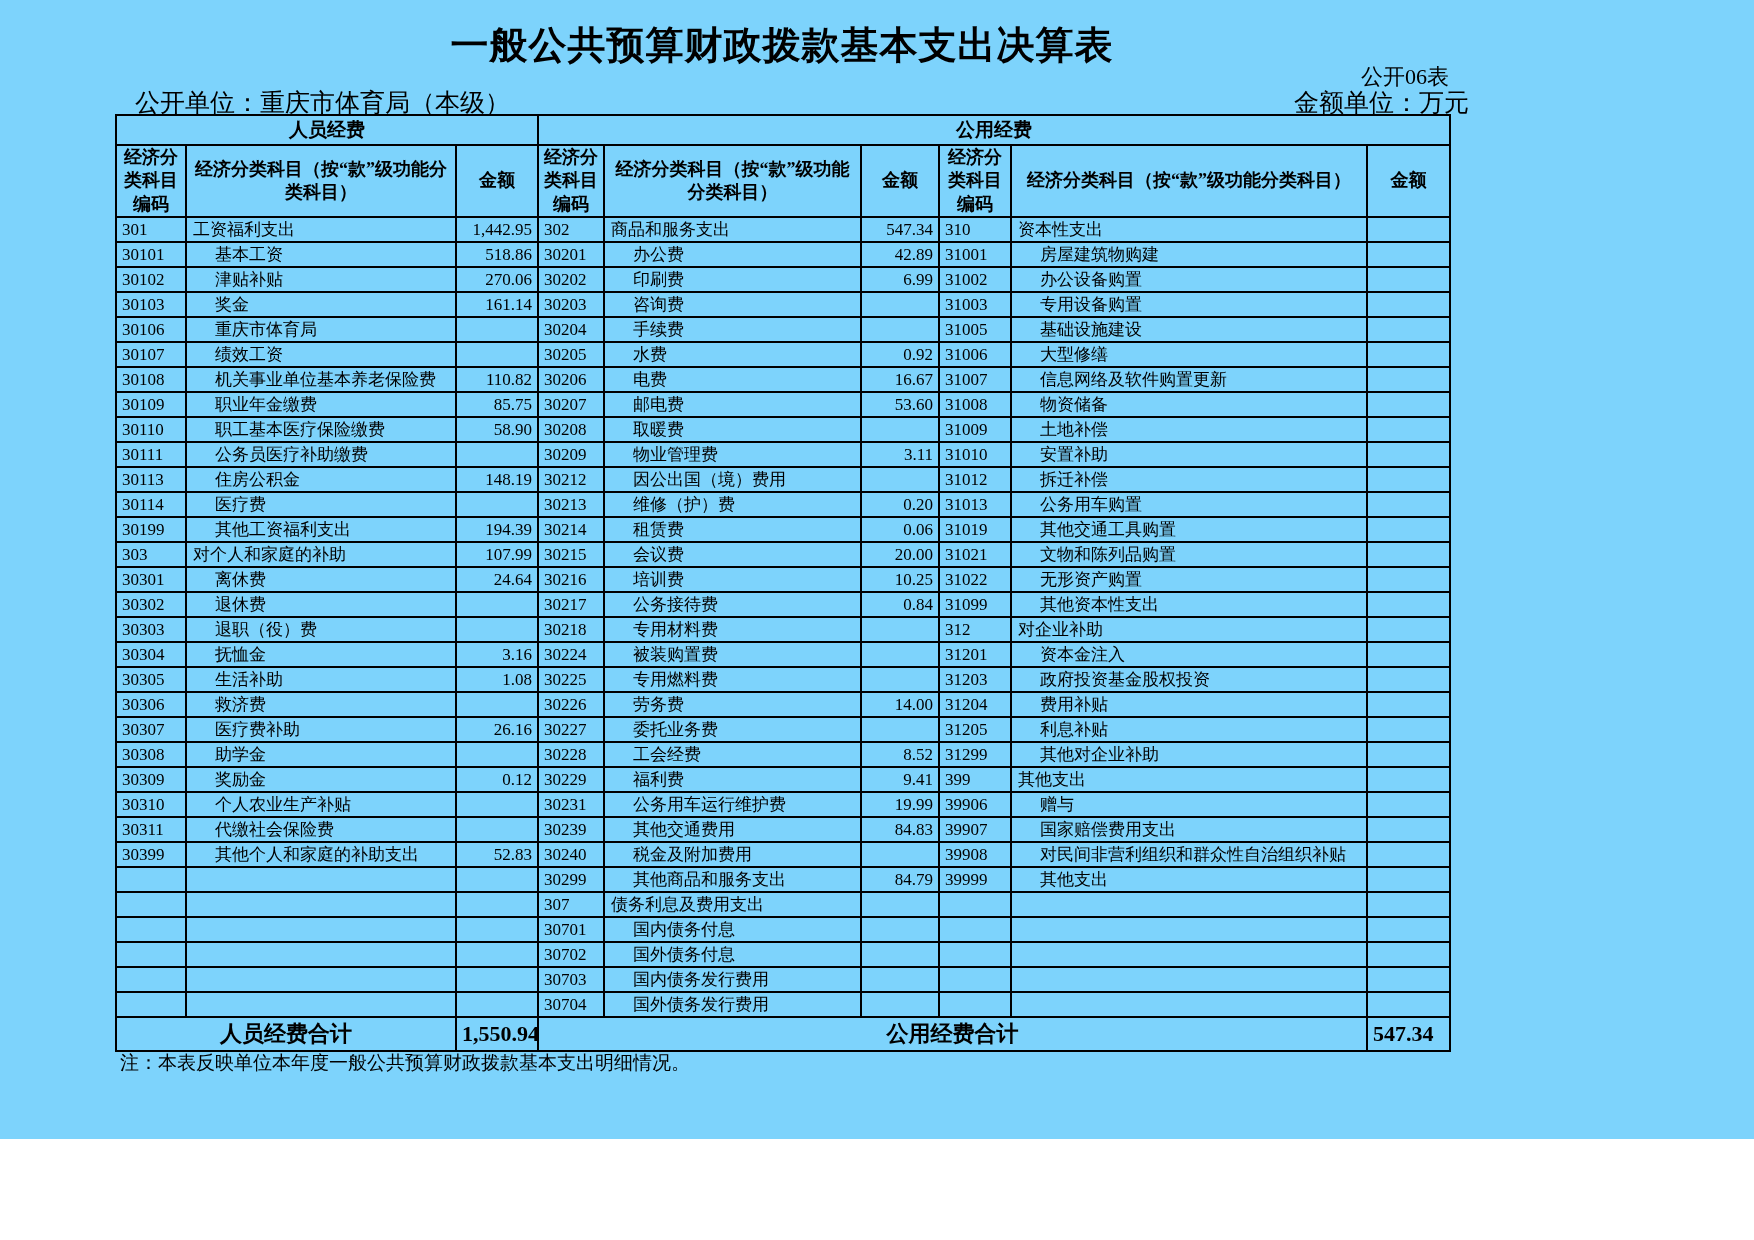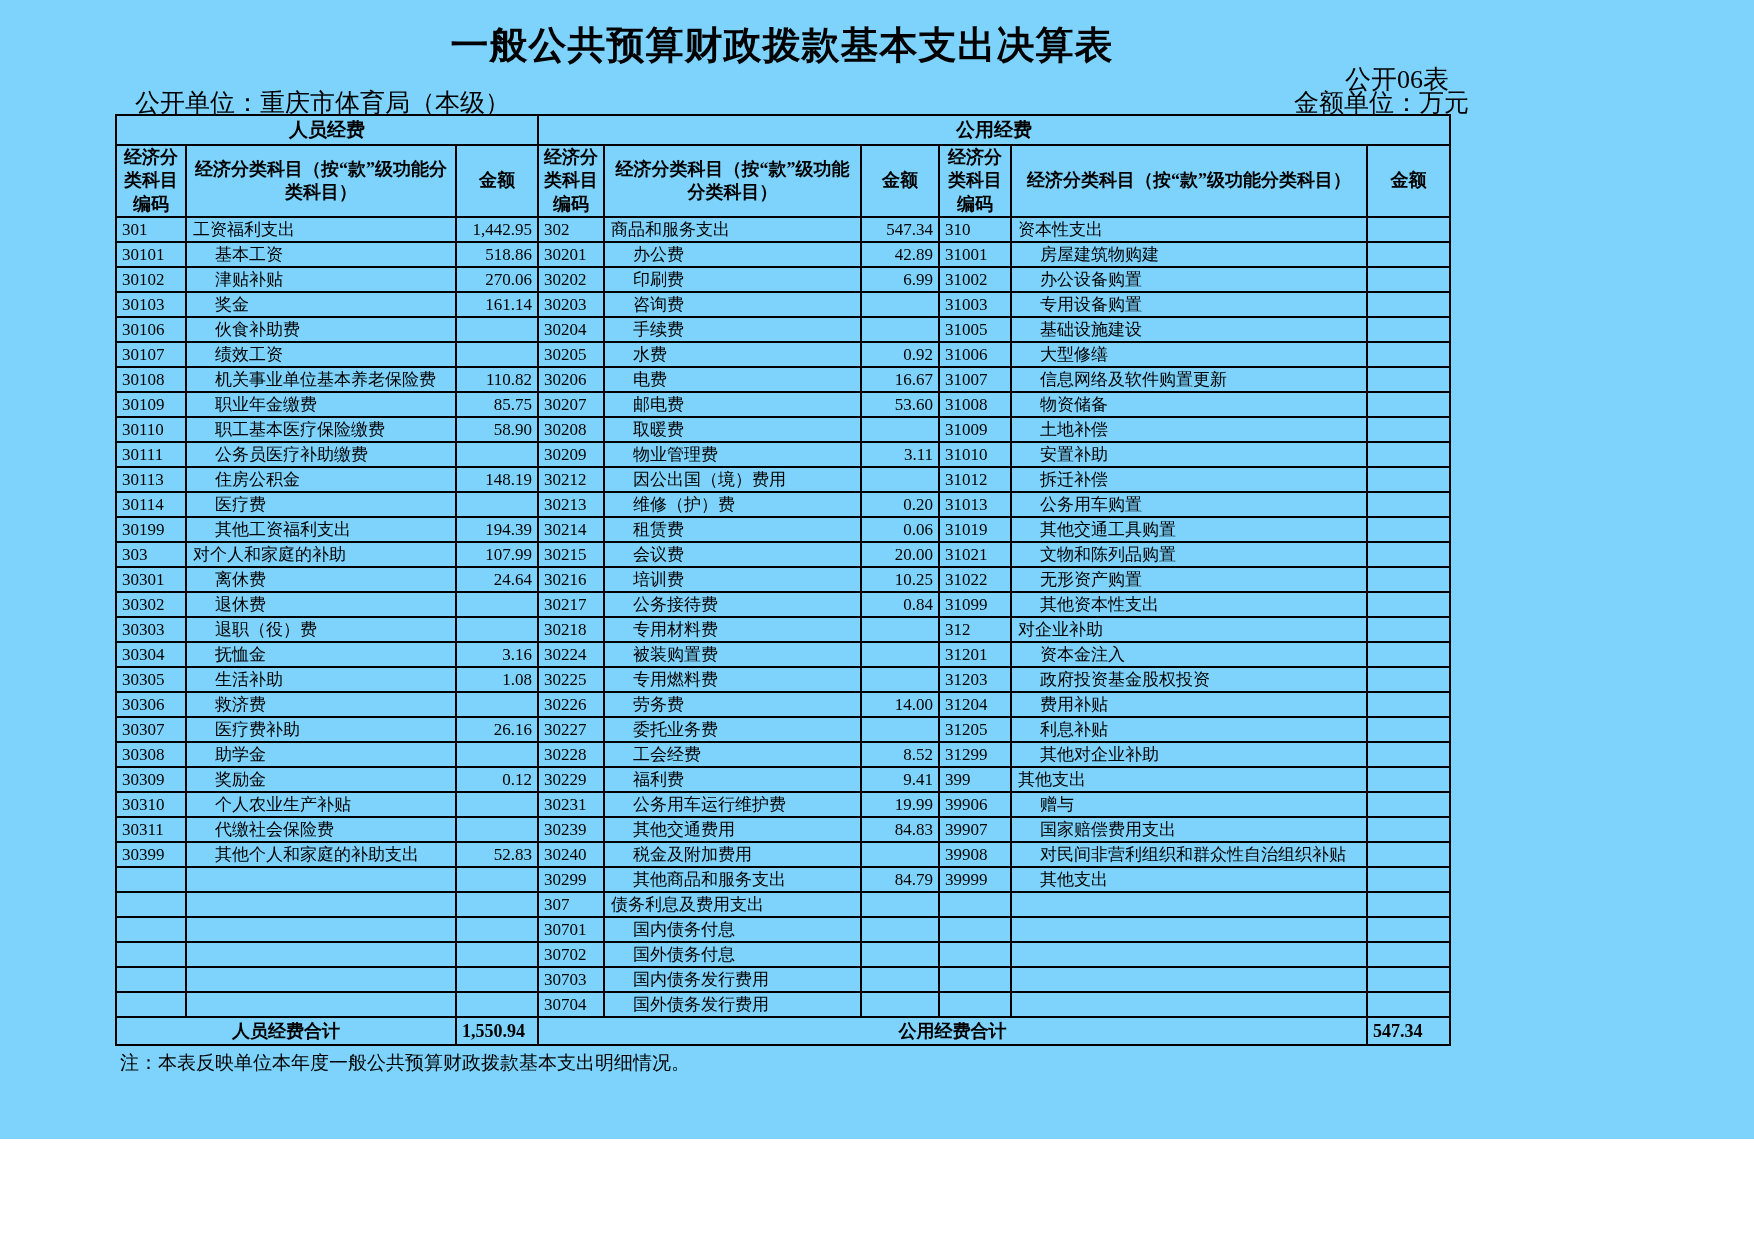--- a/index.html
+++ b/index.html
@@ -11,21 +11,21 @@
   .sheet { position:relative; width:1754px; height:1139px; background:#7dd3fc; overflow:hidden; }
 
   .title {
     position:absolute; top:20px; left:115px; width:1334px;
     text-align:center; font-weight:bold; font-size:38px;
     font-family:"Liberation Sans","DejaVu Sans",sans-serif;
     letter-spacing:1px;
   }
   .form-code {
     position:absolute; top:62px; left:115px; width:1334px;
-    text-align:right; font-size:26px;
+    text-align:right; font-size:22px;
   }
   .meta-row {
     position:absolute; top:86px; left:115px; width:1334px;
     display:flex; justify-content:space-between; font-size:25px;margin-left:20px;
   }
 
   table.grid {
     position:absolute; top:114px; left:115px;
     width:1334px; border-collapse:collapse; table-layout:fixed;border-radius:8px;
   }
@@ -38,21 +38,21 @@
     height:72px; font-weight:bold; font-size:18px; text-align:center;
     vertical-align:middle; line-height:1.3; white-space:normal !important; padding:0 3px;
   }
   table.grid tbody tr { height:23.8px; }
   td.code { text-align:left; padding:0 2px 0 5px; font-size:17px; }
   td.name { text-align:left; padding:0 2px 0 6px; font-size:17px; }
   td.name.sub { padding-left:28px; }
   td.amt  { text-align:right; padding:0 5px 0 2px; font-size:17px; }
 
   tr.total-row { height:25px; }
-  tr.total-row td { font-weight:bold; font-size:18px; }
+  tr.total-row td { font-weight:bold; font-size:22px; }
   td.total-label { text-align:center; }
   td.total-amt { padding:0 5px; }
 
   .note {
     position:absolute; top:1024px; left:120px; font-size:19px;margin-top:26px;
   }
 </style>
 </head>
 <body>
 
@@ -136,21 +136,21 @@
           <td class="amt">161.14</td>
           <td class="code">30203</td>
           <td class="name sub">咨询费</td>
           <td class="amt"></td>
           <td class="code">31003</td>
           <td class="name sub">专用设备购置</td>
           <td class="amt"></td>
         </tr>
         <tr>
           <td class="code">30106</td>
-          <td class="name sub">伙食补助费</td>
+          <td class="name sub">重庆市体育局</td>
           <td class="amt"></td>
           <td class="code">30204</td>
           <td class="name sub">手续费</td>
           <td class="amt"></td>
           <td class="code">31005</td>
           <td class="name sub">基础设施建设</td>
           <td class="amt"></td>
         </tr>
         <tr>
           <td class="code">30107</td>

